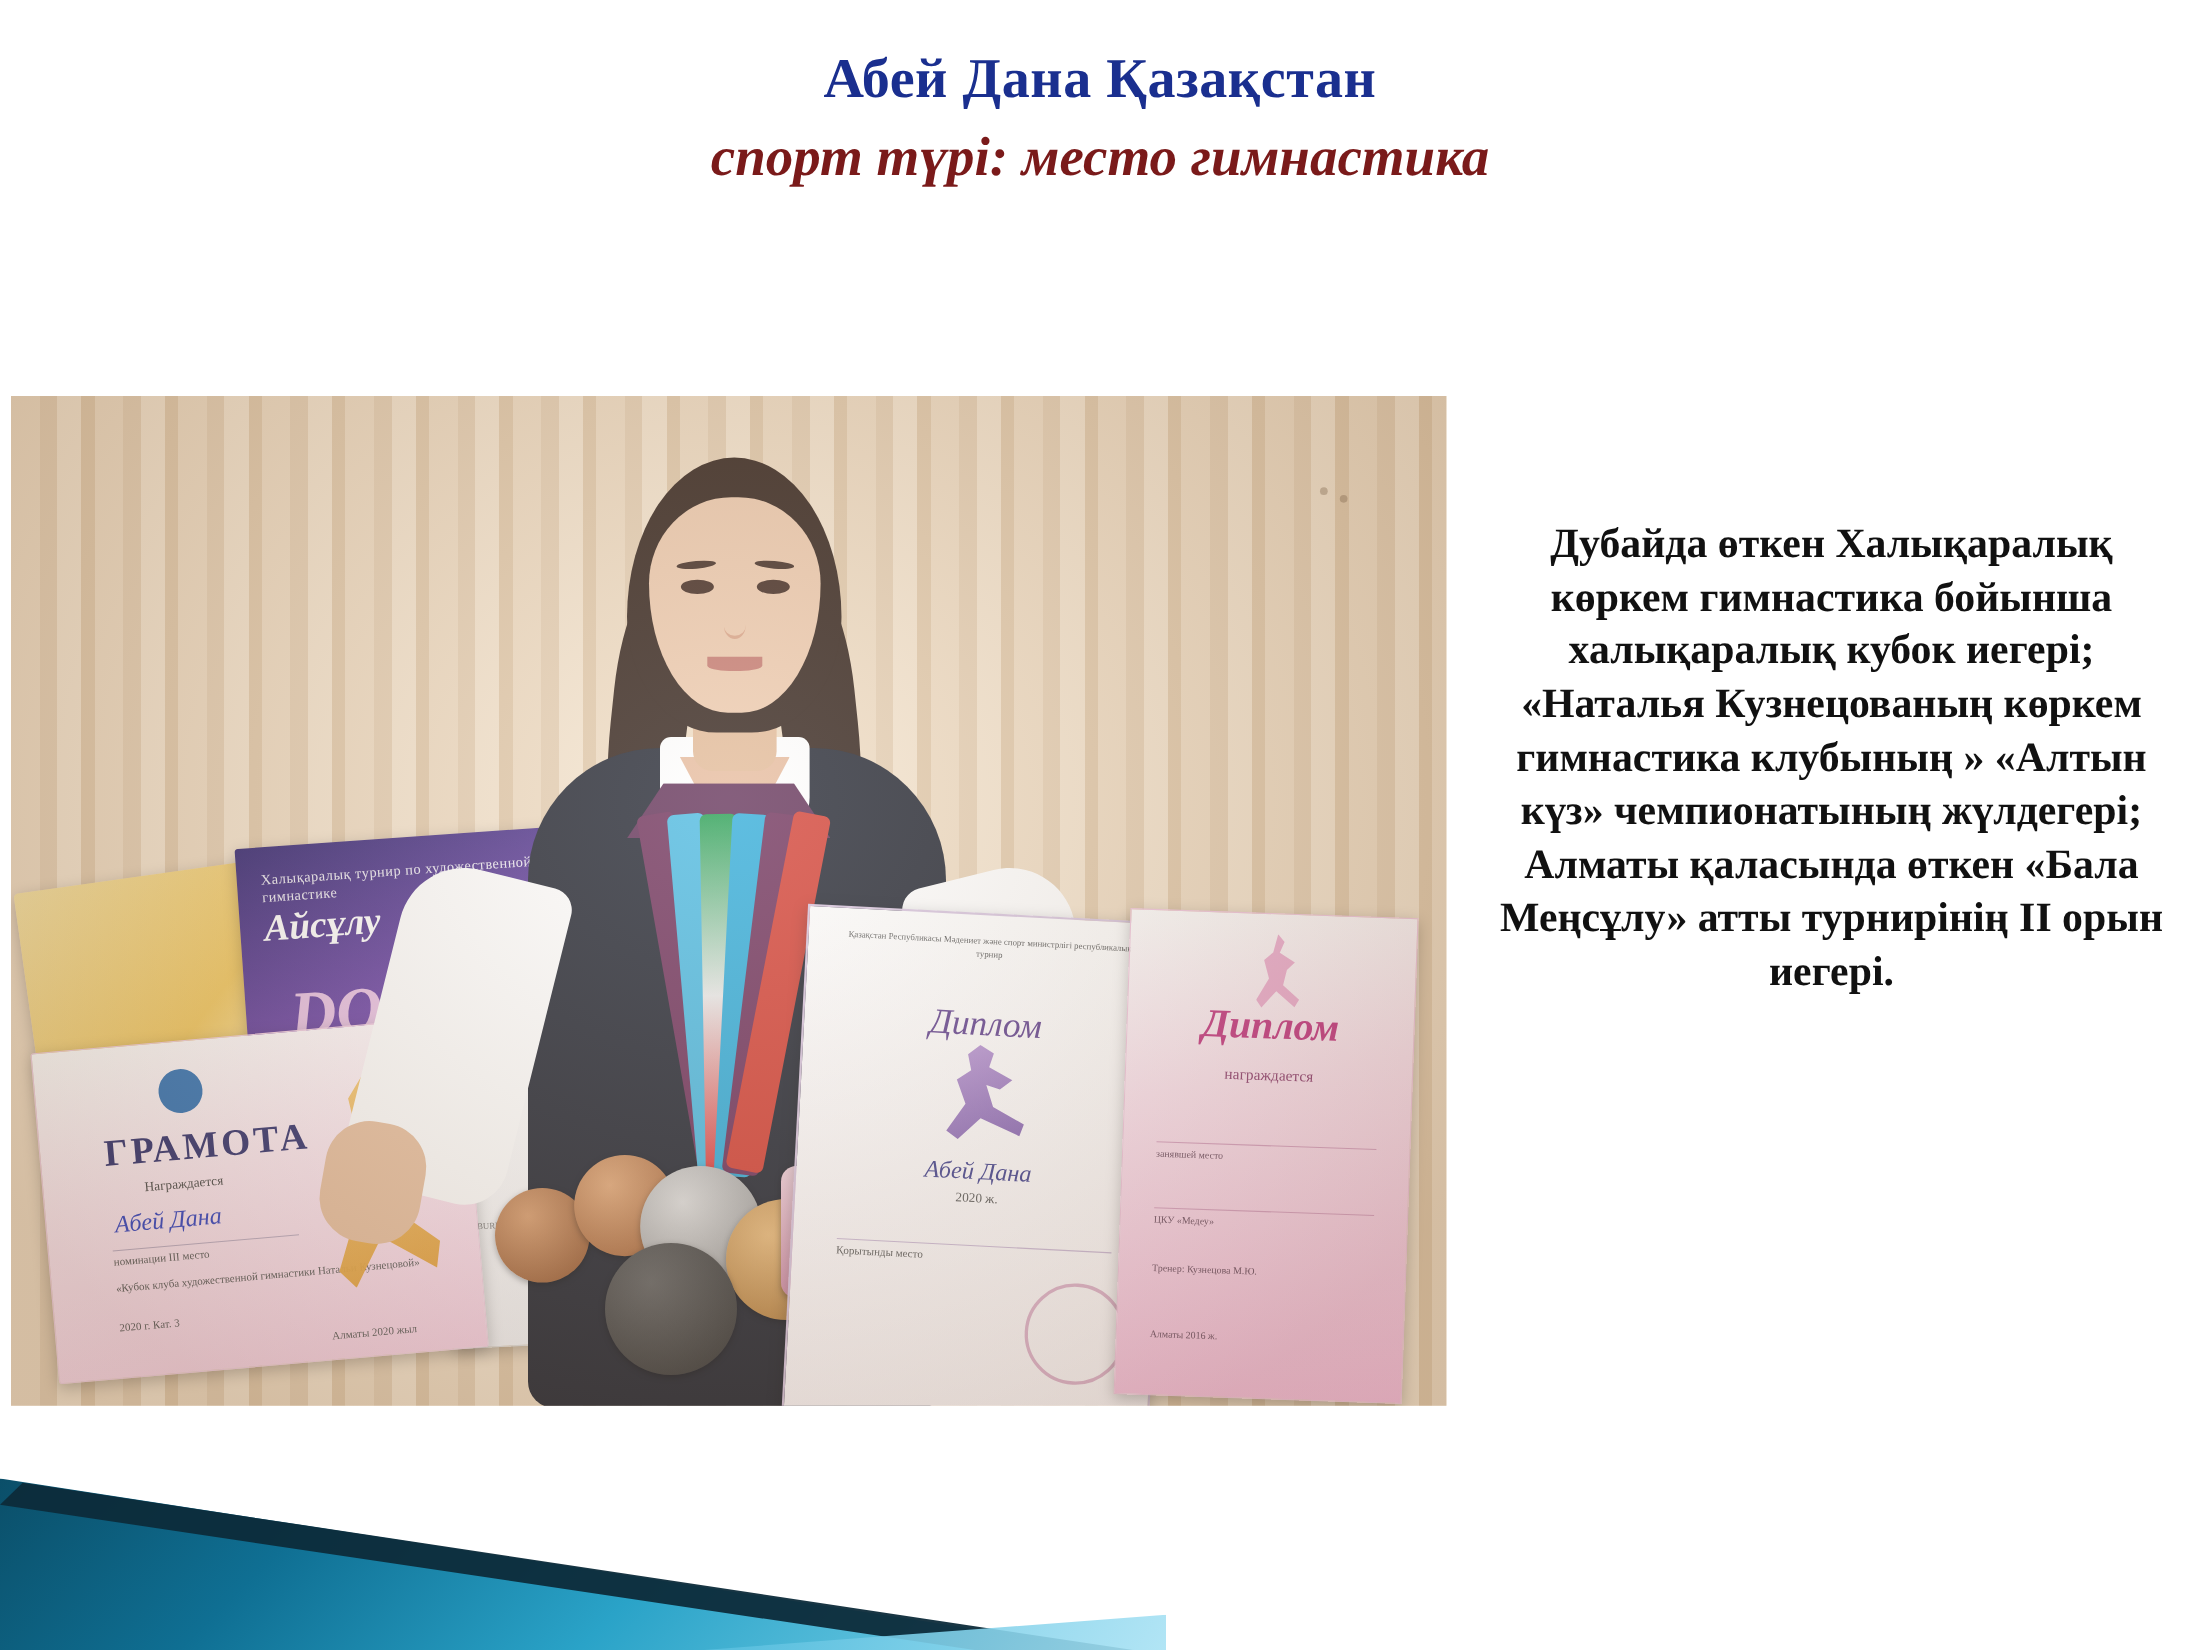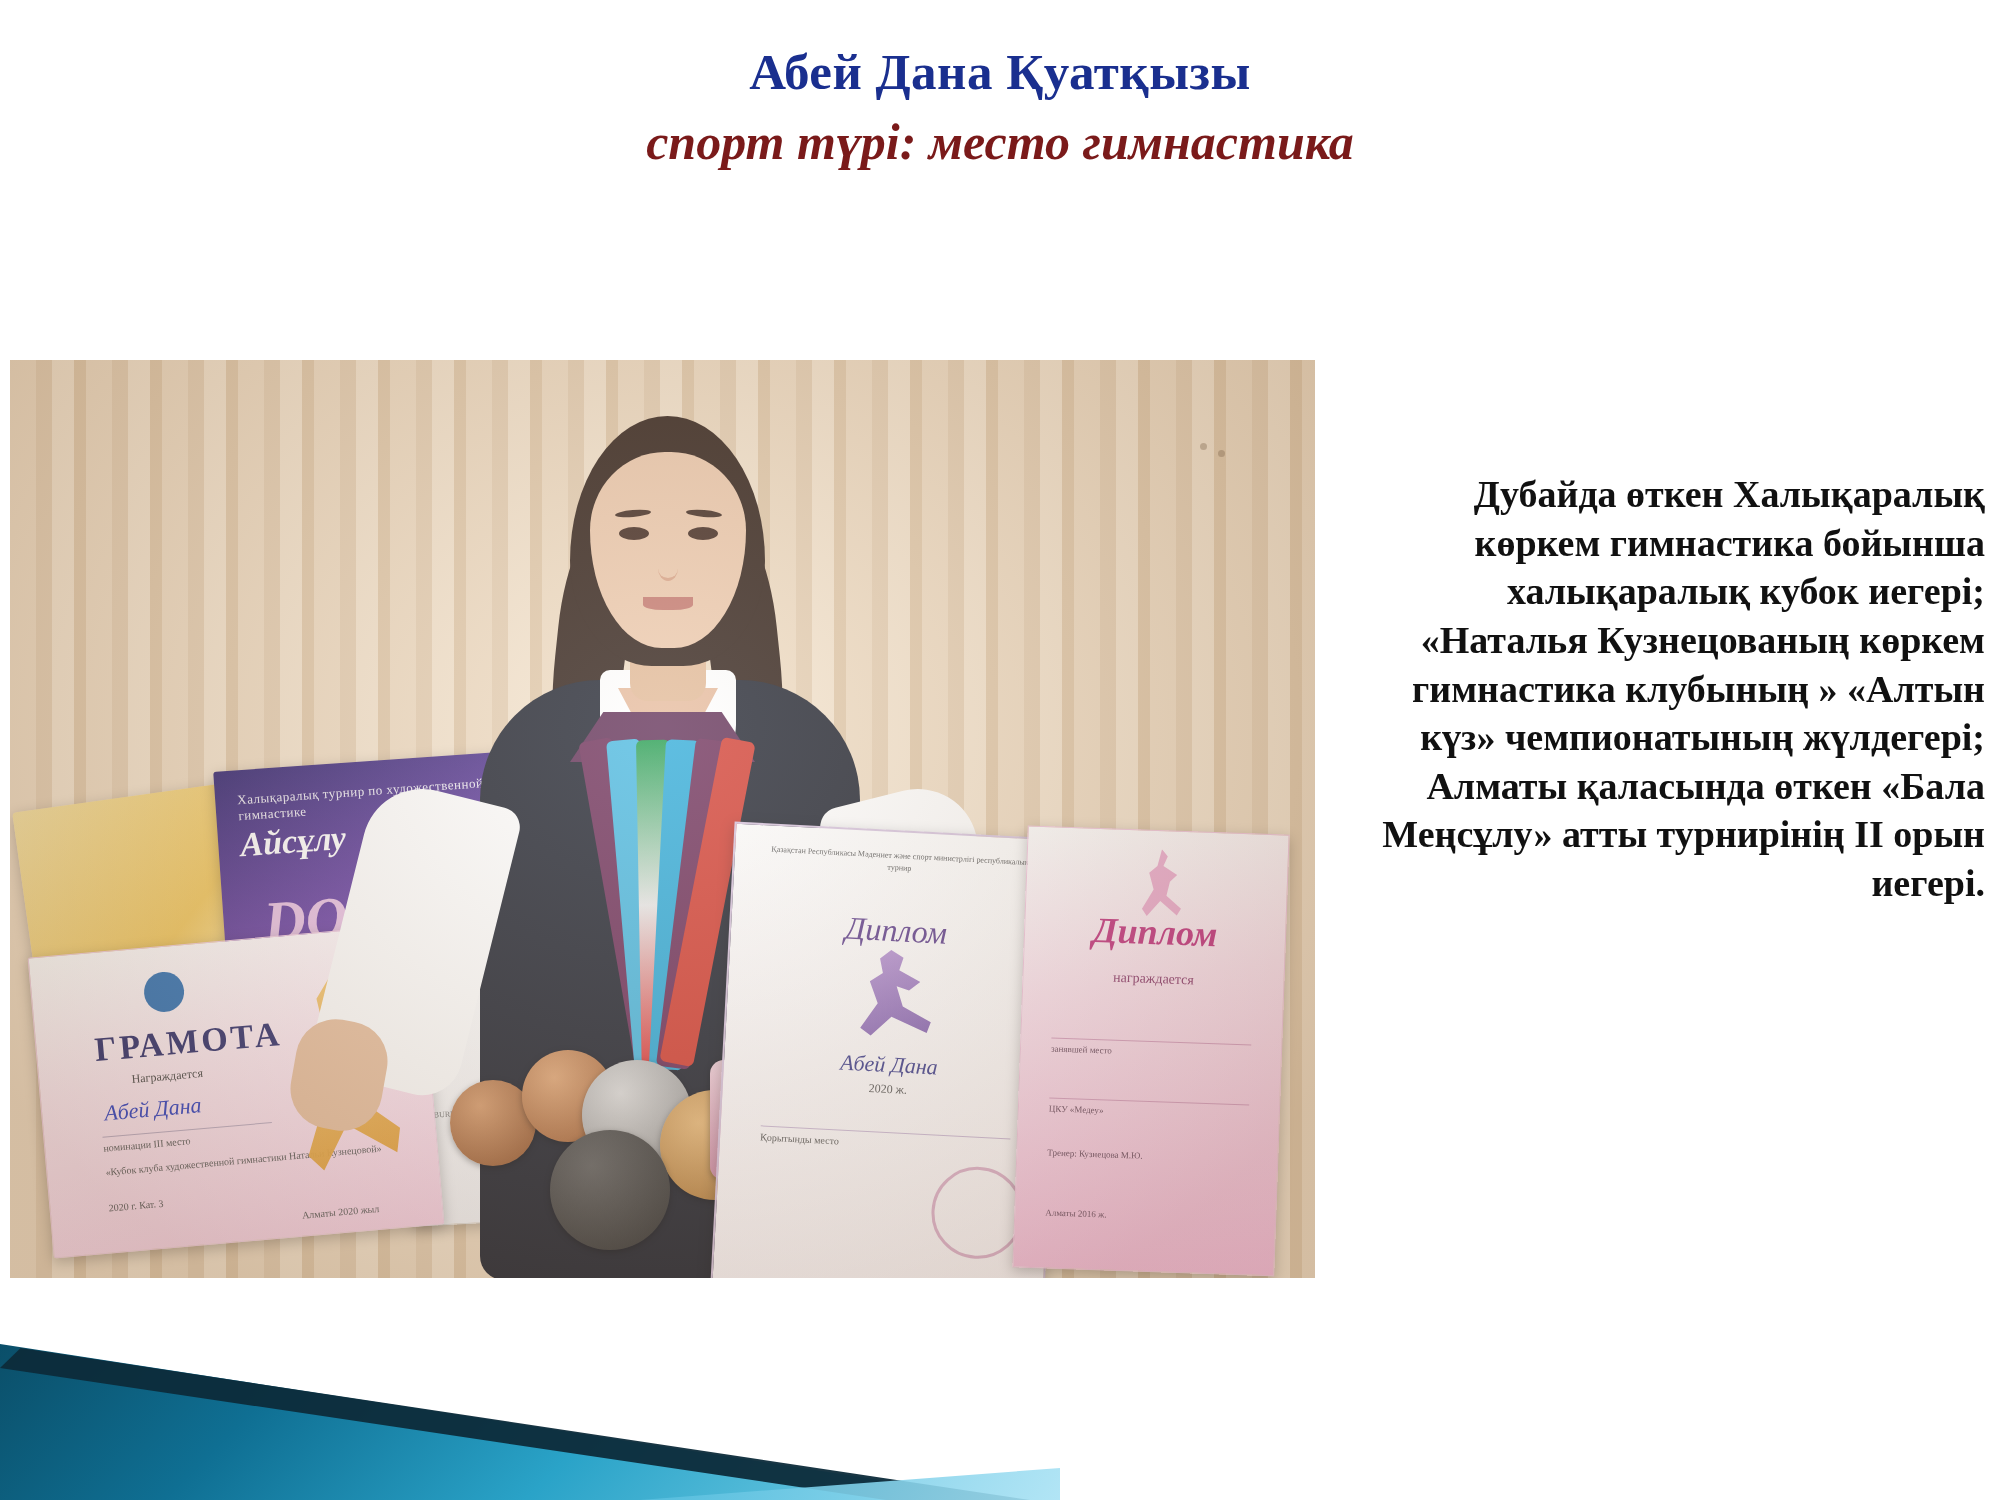--- a/index.html
+++ b/index.html
@@ -380,21 +380,21 @@
     clip-path: polygon(48% 0, 60% 10%, 52% 24%, 80% 36%, 66% 46%, 60% 66%, 90% 84%, 82% 94%, 48% 74%, 22% 96%, 12% 86%, 34% 58%, 24% 34%, 40% 24%);
     opacity: 0.85;
   }
 
   
   .right-text {
     position: absolute;
     left: 1345px;
     top: 470px;
     width: 640px;
-    text-align: right;
+    text-align: center;
     font-family: "Liberation Serif", serif;
     font-weight: bold;
     font-size: 38px;
     line-height: 1.28;
     color: #111111;
   }
 
   
   .bottom-band {
     position: absolute;
@@ -425,21 +425,21 @@
     left: 640px; bottom: 0; width: 420px; height: 200px;
     background: linear-gradient(120deg, #3fb4d8, #a9e2f4);
     clip-path: polygon(0 100%, 100% 100%, 100% 84%);
     opacity: 0.9;
   }
 </style>
 </head>
 <body>
 
 <div class="title-block">
-  <div class="title-line-2">Абей Дана Қуатқызы</div>
+  <div class="title-line-2">Абей Дана Қазақстан</div>
   <div class="title-line-3">спорт түрі: место гимнастика</div>
 </div>
 
 <div class="photo-frame">
   <div class="wall"></div>
 
   <div class="cert cert-gold"></div>
 
   <div class="cert cert-blue">
     <div class="bl-t1">Халықаралық турнир по художественной гимнастике</div>

